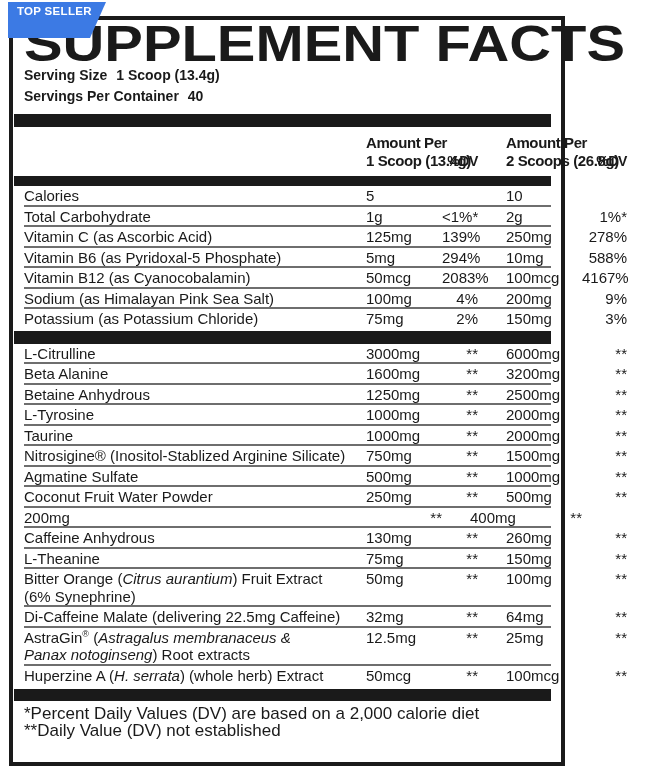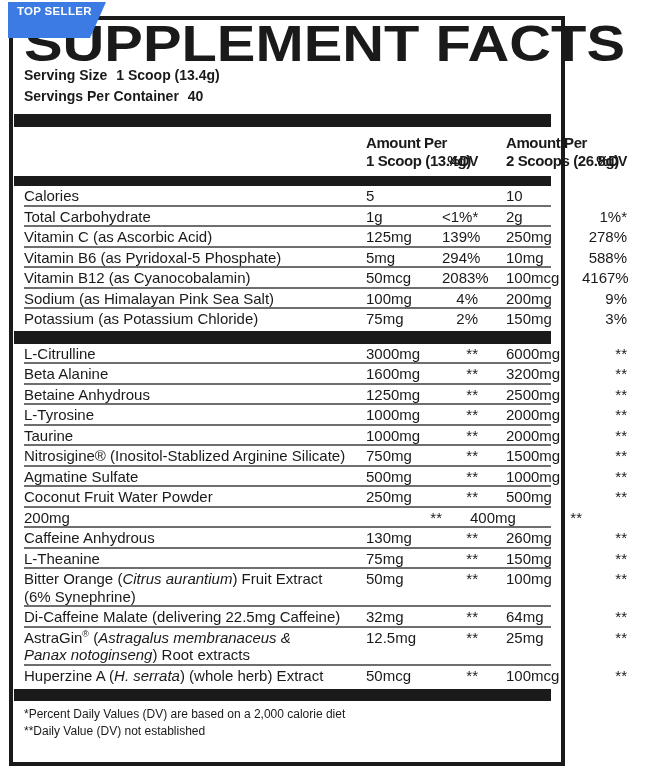--- a/index.html
+++ b/index.html
@@ -23,21 +23,21 @@
   .pad2{padding-left:28px;}
   .hbot{align-self:end;font-size:14px;font-weight:bold;letter-spacing:-0.4px;text-align:right;line-height:18px;}
   .rows .row{padding-top:1px;}
   .rows .row + .row{border-top:2px solid #6e6e6e;}
   .cell{font-size:15px;line-height:17.5px;}
   .cell.name{white-space:nowrap;}
   .cell.name i{font-style:italic;}
   .cell.name sup{font-size:9px;line-height:0;}
   .cell.dv{text-align:right;}
   .cell.amt2{padding-left:28px;}
-  .foot{margin-top:5px;font-size:12px;line-height:16.5px;}
+  .foot{margin-top:5px;font-size:17px;line-height:16.5px;}
 </style>
 </head>
 <body>
 
 <div class="badge" style="background: rgb(60, 122, 228);">
   <span>TOP SELLER</span>
 </div>
 
 <div class="panel">
 

